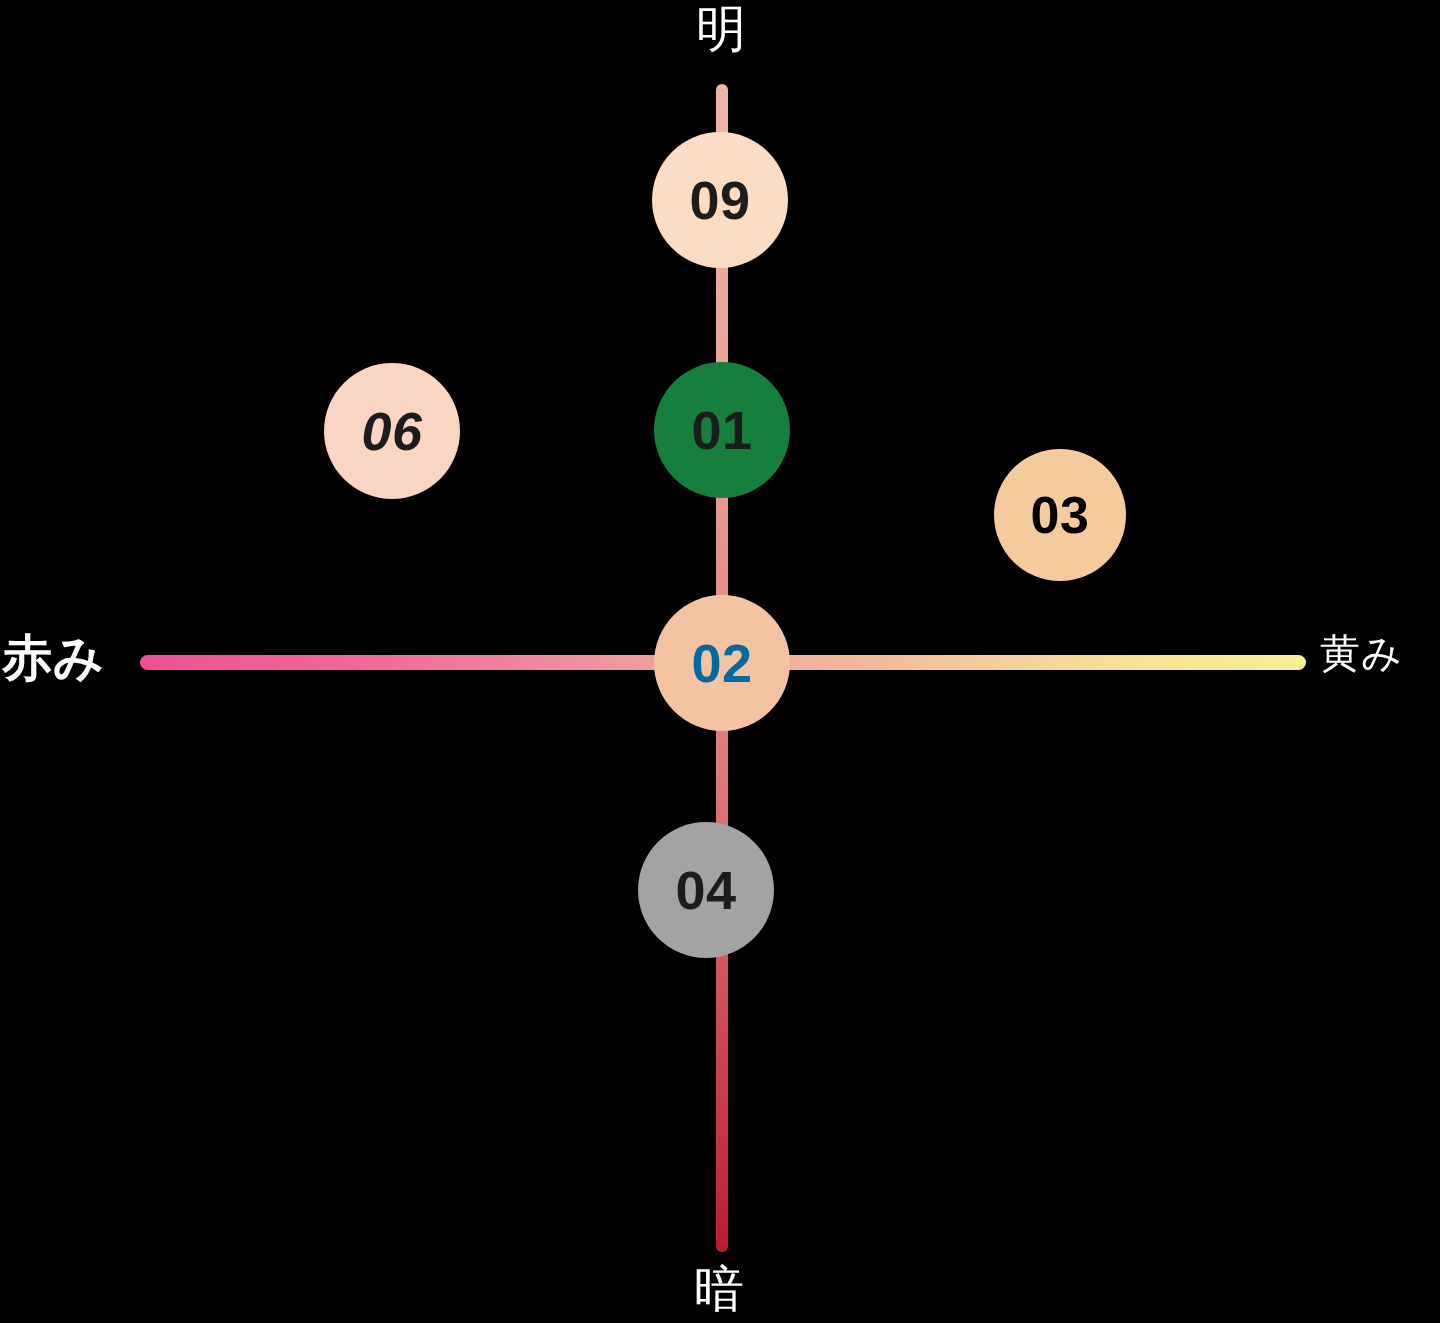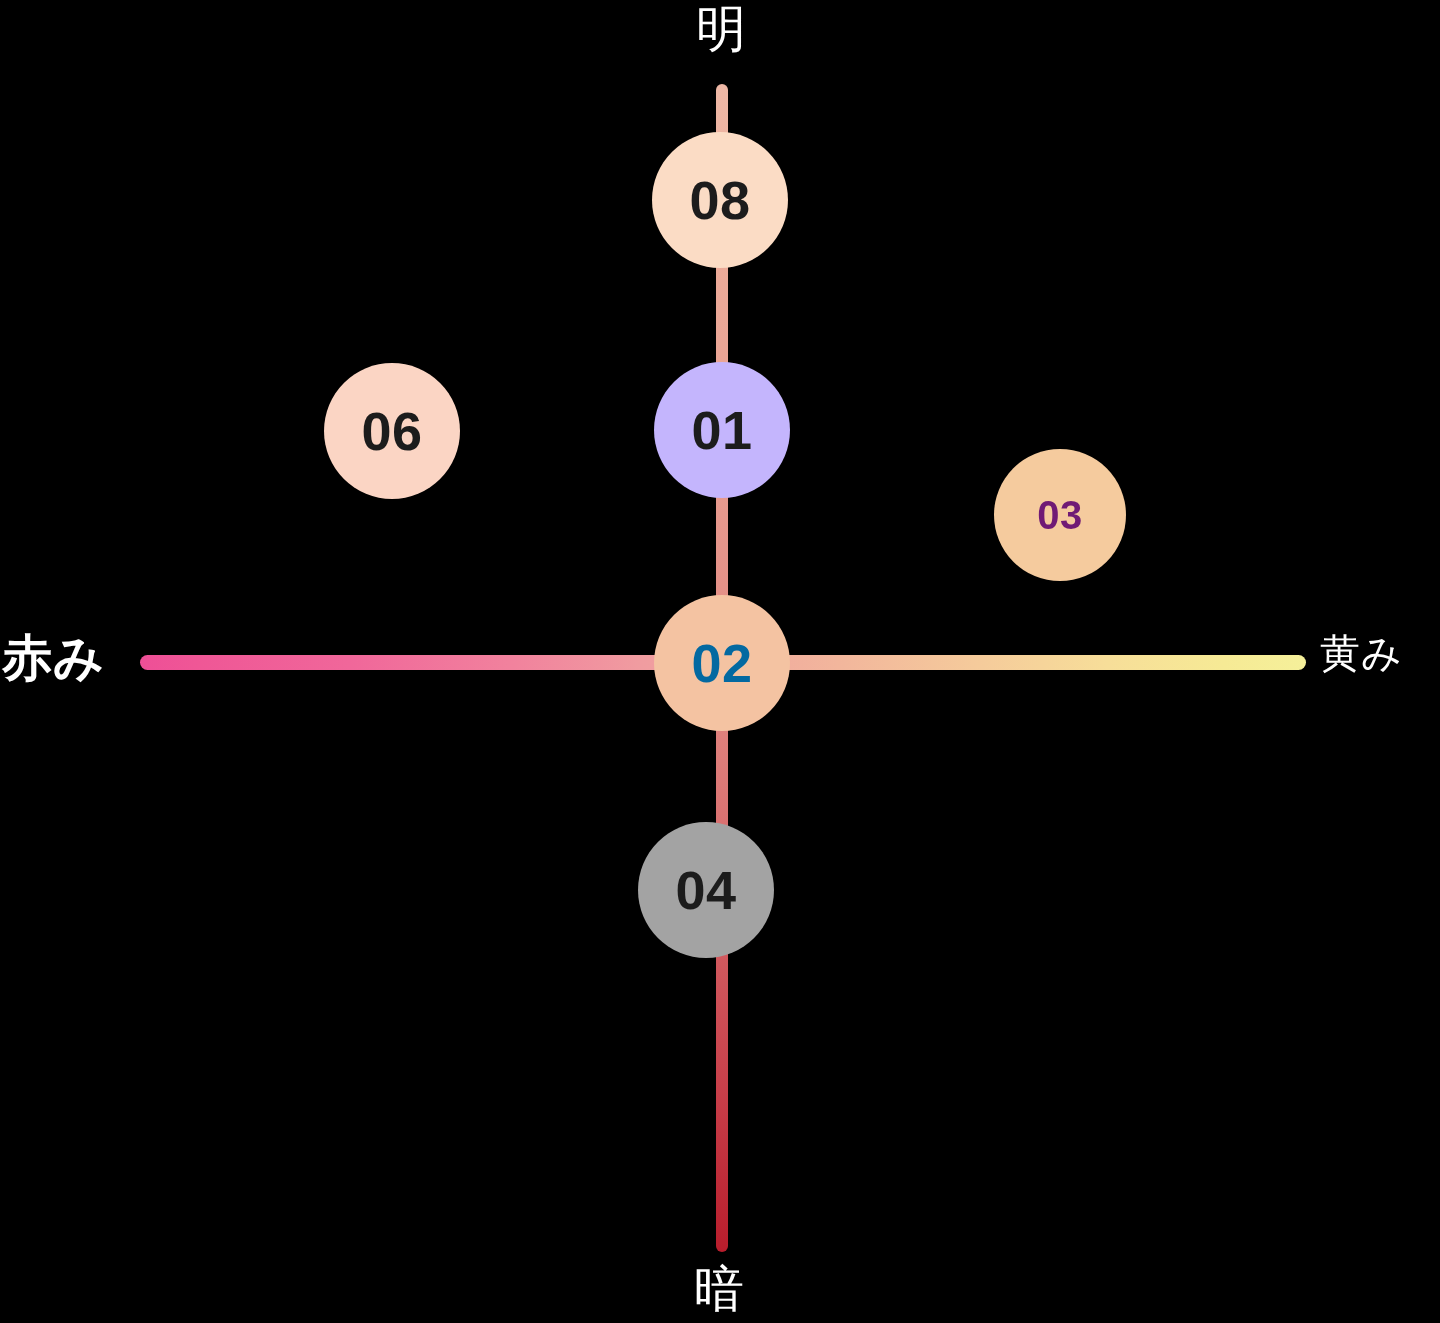--- a/index.html
+++ b/index.html
@@ -93,35 +93,35 @@
 </head>
 <body>
 
 <div id="stage">
 
   <div class="axis-v"></div>
   <div class="axis-h"></div>
 
   <div id="dots">
       <div class="dot" style="left: 652px; top: 132px; width: 136px; height: 136px; background: rgb(251, 220, 197); color: rgb(28, 28, 28); font-size: 54px;">
-        <span>08</span>
+        <span>09</span>
       </div>
-      <div class="dot" style="left: 654px; top: 362px; width: 136px; height: 136px; background: #c4b5fd; color: rgb(28, 28, 28); font-size: 54px;">
+      <div class="dot" style="left: 654px; top: 362px; width: 136px; height: 136px; background: #15803d; color: rgb(28, 28, 28); font-size: 54px;">
         <span>01</span>
       </div>
       <div class="dot" style="left: 654px; top: 595px; width: 136px; height: 136px; background: rgb(244, 195, 162); color: #0369a1; font-size: 54px;">
         <span>02</span>
       </div>
-      <div class="dot" style="left: 994px; top: 449px; width: 132px; height: 132px; background: rgb(245, 203, 158); color: #701a75; font-size: 40px;">
+      <div class="dot" style="left: 994px; top: 449px; width: 132px; height: 132px; background: rgb(245, 203, 158); color: #000000; font-size: 52px;">
         <span>03</span>
       </div>
       <div class="dot" style="left: 638px; top: 822px; width: 136px; height: 136px; background: #a3a3a3; color: rgb(28, 28, 28); font-size: 54px;">
         <span>04</span>
       </div>
-      <div class="dot" style="left: 324px; top: 363px; width: 136px; height: 136px; background: rgb(251, 213, 196); color: rgb(28, 28, 28); font-size: 54px;">
+      <div class="dot" style="left: 324px; top: 363px; width: 136px; height: 136px; background: rgb(251, 213, 196); color: rgb(28, 28, 28); font-size: 54px; font-style: italic;">
         <span>06</span>
       </div>
     </div>
 
   <div class="axis-label lbl-top">明</div>
 
   <div class="axis-label lbl-bottom">暗</div>
 
   <div class="axis-label lbl-left">赤み</div>
 

